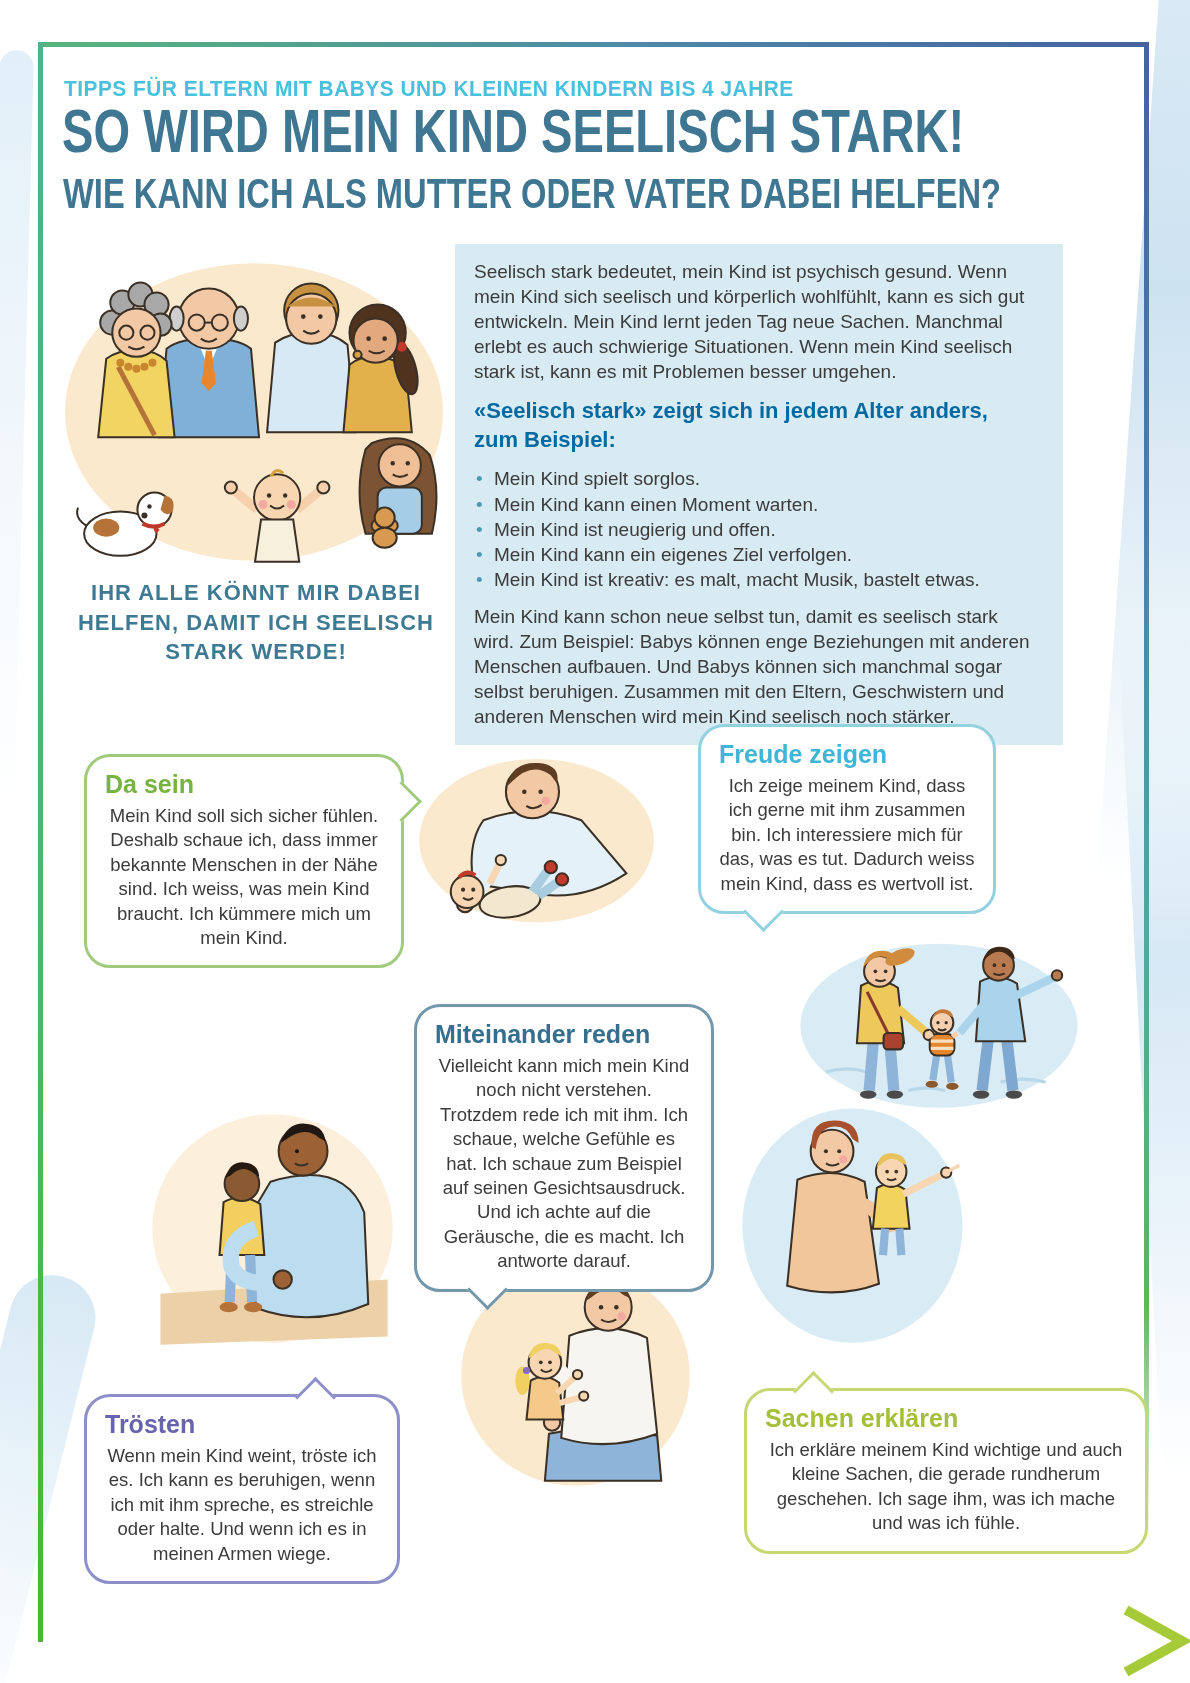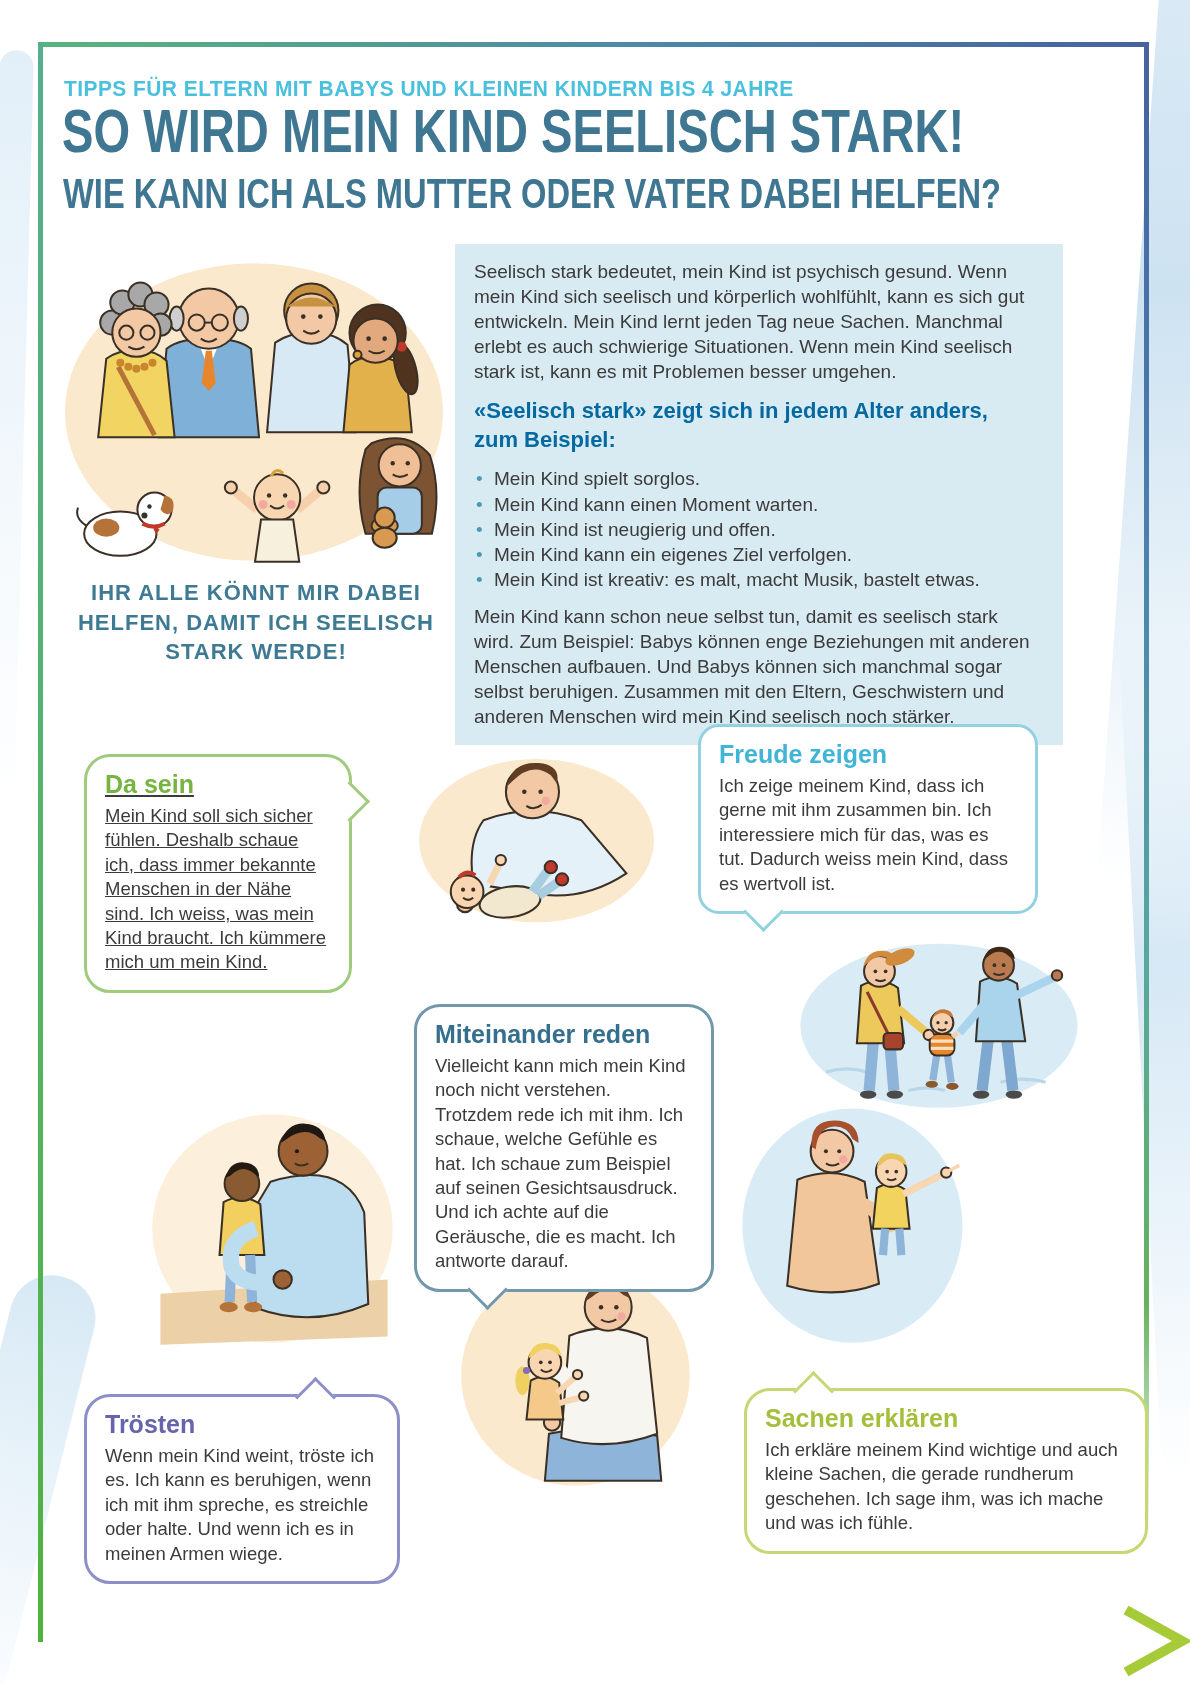--- a/index.html
+++ b/index.html
@@ -50,28 +50,28 @@
   .infobox p { margin:0 0 12px 0; }
   .infobox p:last-child { margin-bottom:0; }
   .list-heading { font-size:22px; font-weight:bold; color:#0369a1; margin:0 0 2px 0; }
   .infobox ul { list-style:none; margin:0 0 12px 0; padding:0; }
   .infobox li { position:relative; padding-left:20px; }
   .infobox li::before { content:"•"; position:absolute; left:2px; top:0; color:#4a9ab5; }
   
   .tip { position:absolute; background:#fff; border-radius:26px; border:3px solid;
     padding:13px 18px 15px 18px; box-sizing:border-box; z-index:3; }
   .tip h4 { margin:0 0 5px 0; font-size:25px; }
-  .tip p { margin:0; font-size:18.5px; line-height:1.32; color:#3b3b3b; }
+  .tip p { margin:0; font-size:18.5px; line-height:1.32; color:#3b3b3b;text-align:center; }
   .pointer { position:absolute; width:26px; height:26px; background:#fff;
     transform:rotate(45deg); z-index:4; }
-  .tip-dasein   { left:84px;  top:754px;  width:268px; border-color:#a0cb7c;text-decoration:underline; }
+  .tip-dasein   { left:84px;  top:754px;  width:320px; border-color:#a0cb7c; }
   .tip-dasein h4   { color:#76b43f; }
   .tip-dasein .pointer { left:calc(100% - 14px); top:30px;
     border-top:3px solid #a0cb7c; border-right:3px solid #a0cb7c; }
-  .tip-freude   { left:698px; top:724px;  width:340px; border-color:#92d1e0;border-radius:21px; }
+  .tip-freude   { left:698px; top:724px;  width:298px; border-color:#92d1e0; }
   .tip-freude h4   { color:#41b5d6; }
   .tip-freude .pointer { top:calc(100% - 14px); left:48px;
     border-bottom:3px solid #92d1e0; border-right:3px solid #92d1e0; }
   .tip-mitein   { left:414px; top:1004px; width:300px; border-color:#7397ab; }
   .tip-mitein h4   { color:#346f8e; }
   .tip-mitein .pointer { top:calc(100% - 14px); left:56px;
     border-bottom:3px solid #7397ab; border-right:3px solid #7397ab; }
   .tip-troesten { left:84px;  top:1394px; width:316px; border-color:#8d8fc9; }
   .tip-troesten h4 { color:#6763ae; }
   .tip-troesten .pointer { top:-14px; left:calc(100% - 96px);

